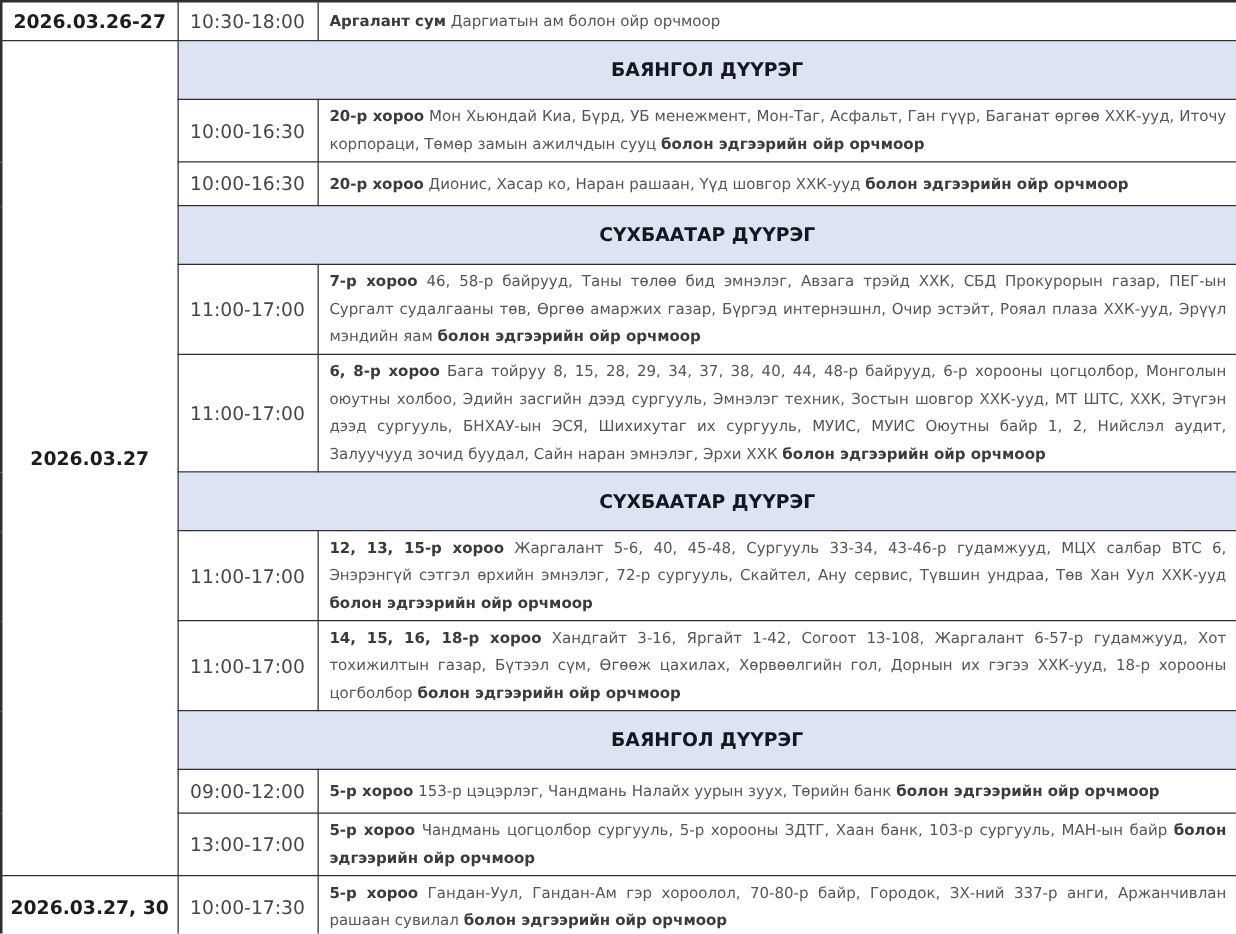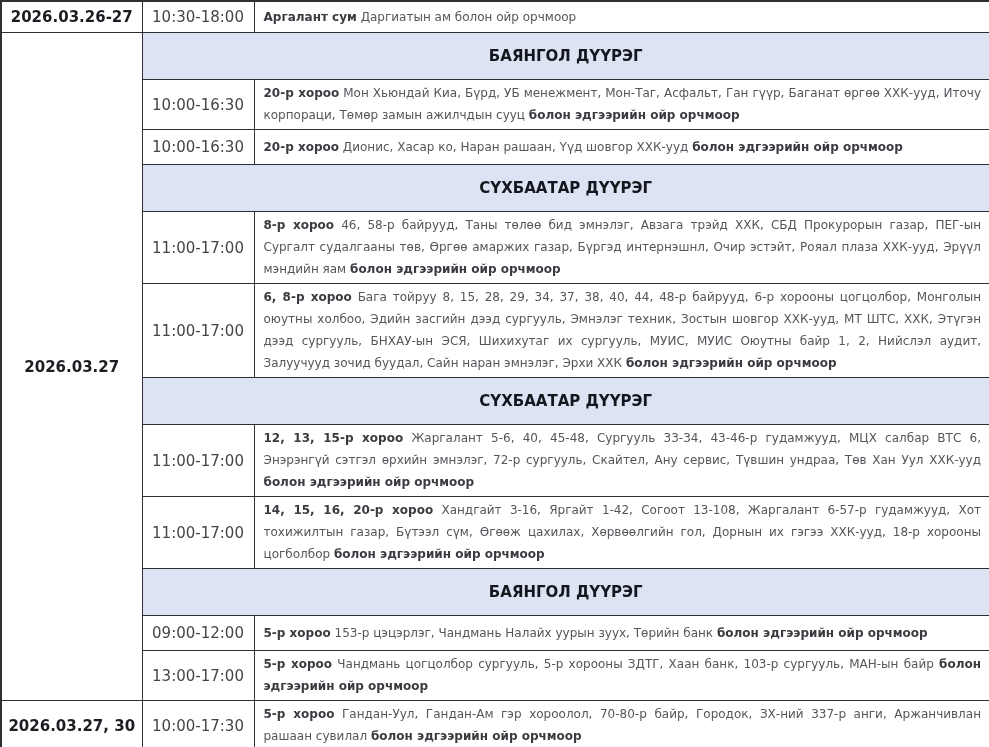--- a/index.html
+++ b/index.html
@@ -107,21 +107,21 @@
         </td>
       </tr>
 
       <tr>
         <td class="section-cell" colspan="2">СҮХБААТАР ДҮҮРЭГ</td>
       </tr>
 
       <tr>
         <td class="time-cell">11:00-17:00</td>
         <td class="desc-cell">
-          <span class="bold-part">8-р хороо</span>
+          <span class="bold-part">7-р хороо</span>
           <span>46, 58-р байрууд, Таны төлөө бид эмнэлэг, Авзага трэйд ХХК, СБД Прокурорын газар, ПЕГ-ын Сургалт судалгааны төв, Өргөө амаржих газар, Бүргэд интернэшнл, Очир эстэйт, Рояал плаза ХХК-ууд, Эрүүл мэндийн яам</span>
           <span class="bold-part">болон эдгээрийн ойр орчмоор</span>
         </td>
       </tr>
 
       <tr>
         <td class="time-cell">11:00-17:00</td>
         <td class="desc-cell">
           <span class="bold-part">6, 8-р хороо</span>
           <span>Бага тойруу 8, 15, 28, 29, 34, 37, 38, 40, 44, 48-р байрууд, 6-р хорооны цогцолбор, Монголын оюутны холбоо, Эдийн засгийн дээд сургууль, Эмнэлэг техник, Зостын шовгор ХХК-ууд, МТ ШТС, ХХК, Этүгэн дээд сургууль, БНХАУ-ын ЭСЯ, Шихихутаг их сургууль, МУИС, МУИС Оюутны байр 1, 2, Нийслэл аудит, Залуучууд зочид буудал, Сайн наран эмнэлэг, Эрхи ХХК</span>
@@ -138,21 +138,21 @@
         <td class="desc-cell">
           <span class="bold-part">12, 13, 15-р хороо</span>
           <span>Жаргалант 5-6, 40, 45-48, Сургууль 33-34, 43-46-р гудамжууд, МЦХ салбар ВТС 6, Энэрэнгүй сэтгэл өрхийн эмнэлэг, 72-р сургууль, Скайтел, Ану сервис, Түвшин ундраа, Төв Хан Уул ХХК-ууд</span>
           <span class="bold-part">болон эдгээрийн ойр орчмоор</span>
         </td>
       </tr>
 
       <tr>
         <td class="time-cell">11:00-17:00</td>
         <td class="desc-cell">
-          <span class="bold-part">14, 15, 16, 20-р хороо</span>
+          <span class="bold-part">14, 15, 16, 18-р хороо</span>
           <span>Хандгайт 3-16, Яргайт 1-42, Согоот 13-108, Жаргалант 6-57-р гудамжууд, Хот тохижилтын газар, Бүтээл сүм, Өгөөж цахилах, Хөрвөөлгийн гол, Дорнын их гэгээ ХХК-ууд, 18-р хорооны цогболбор</span>
           <span class="bold-part">болон эдгээрийн ойр орчмоор</span>
         </td>
       </tr>
 
       <tr>
         <td class="section-cell" colspan="2">БАЯНГОЛ ДҮҮРЭГ</td>
       </tr>
 
       <tr>

